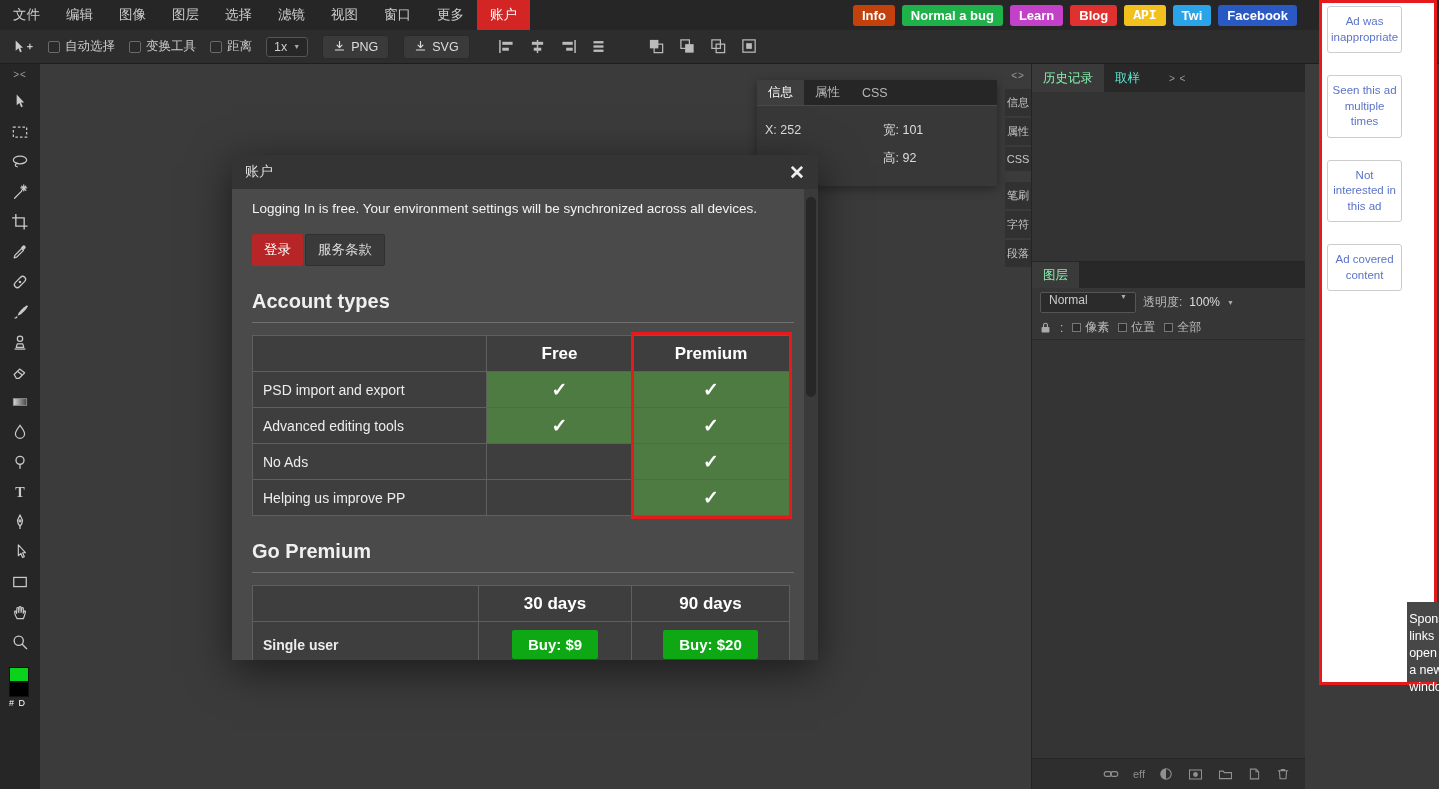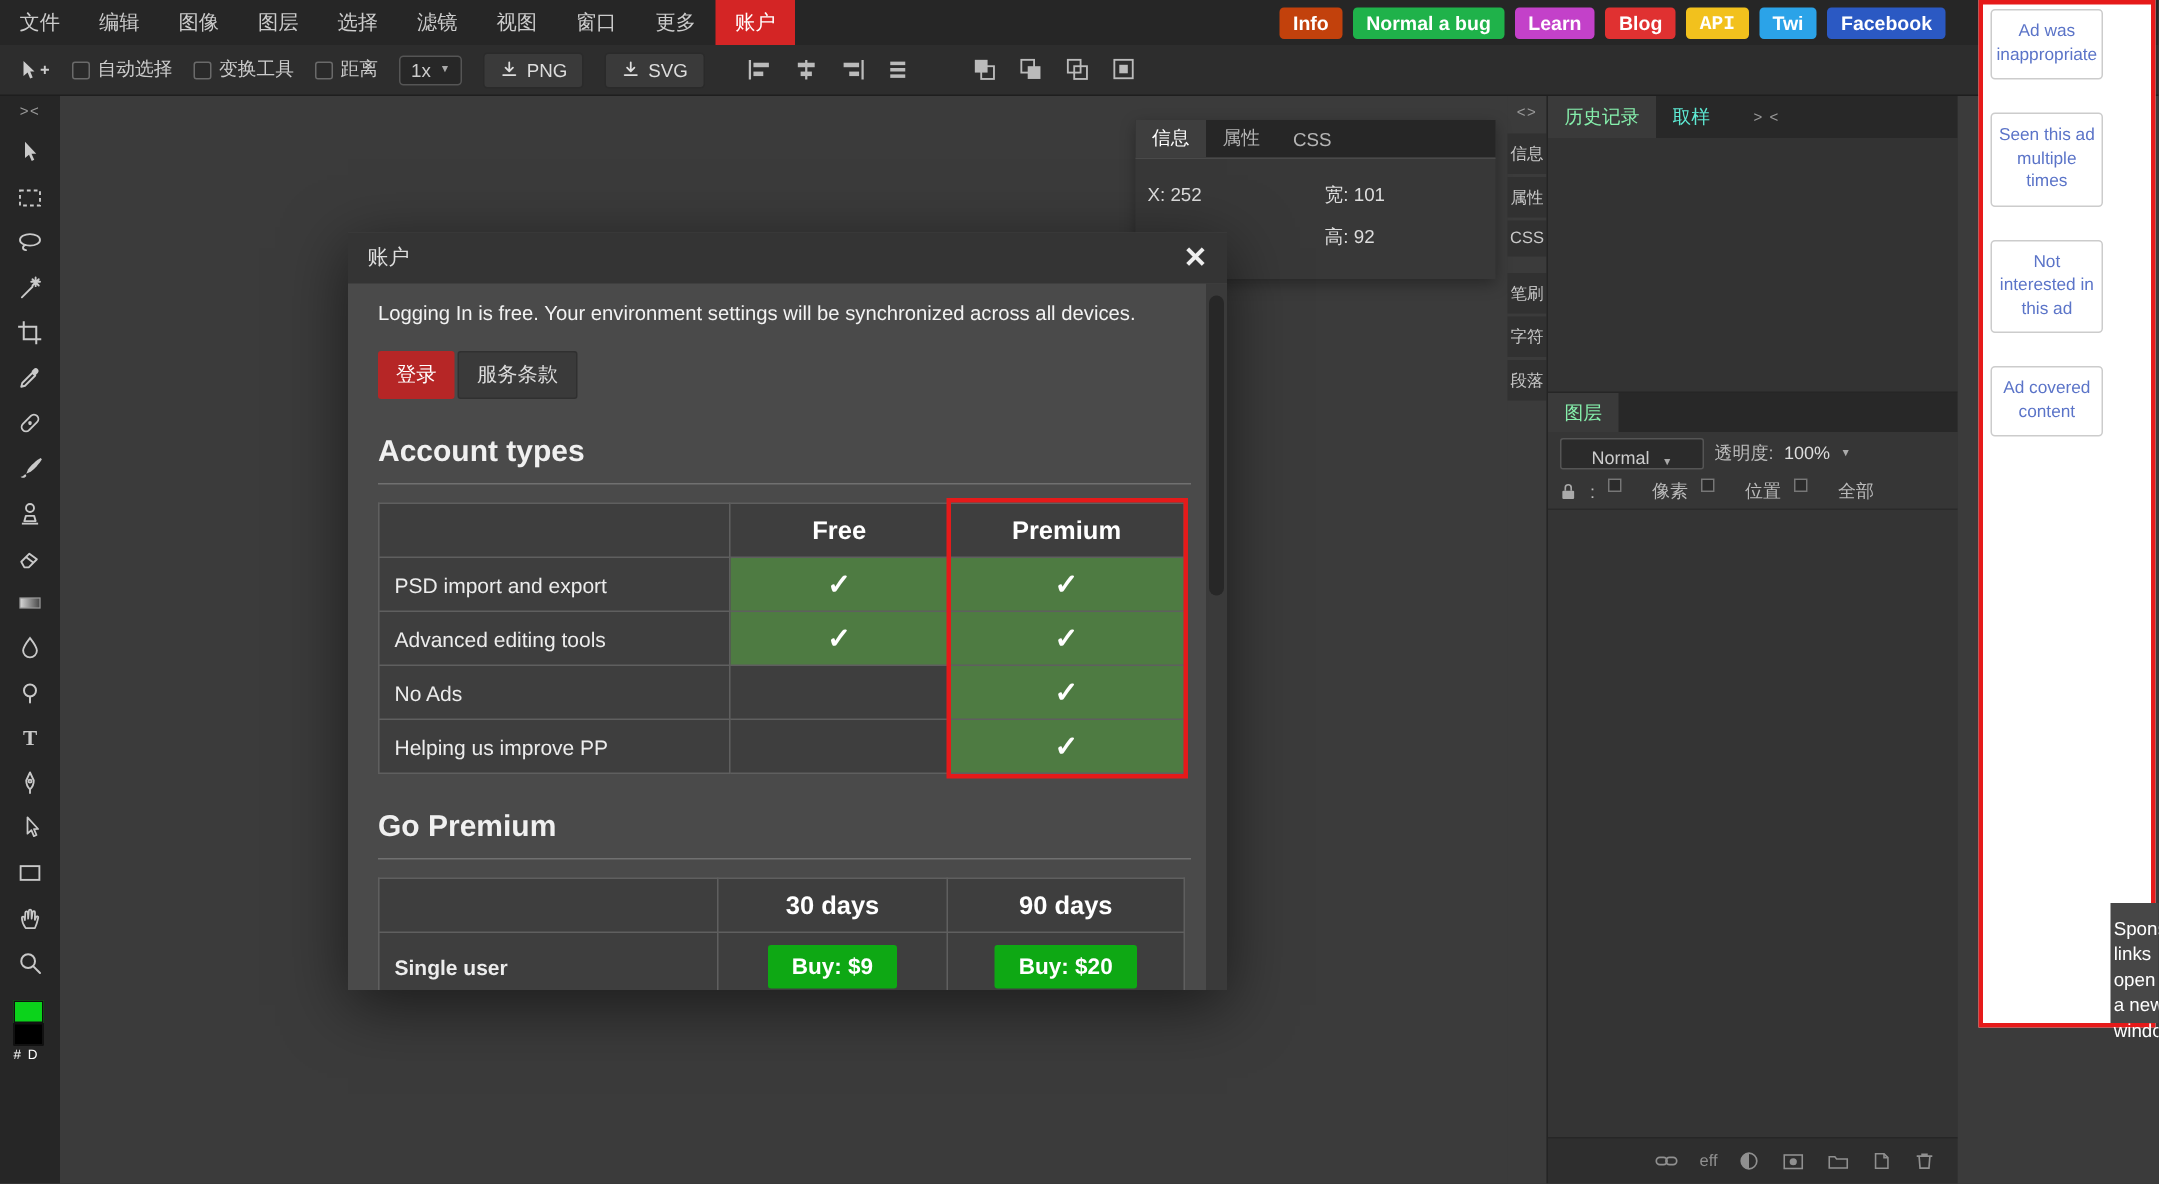--- a/index.html
+++ b/index.html
@@ -110,28 +110,28 @@
   .panels { position:absolute; left:26px; top:0; right:0; bottom:0; background:#333;
     border-left:1px solid #242424; display:flex; flex-direction:column; }
   .ptabs { height:28px; background:#282828; display:flex; align-items:stretch; }
   .ptab { display:flex; align-items:center; padding:0 11px; font-size:12.5px; color:#5eead4; }
   .ptab.active { background:#3a3a3a; color:#86efac; }
   .ptabs .collapse { color:#999; font-size:10px; align-self:center; margin-left:18px; letter-spacing:1px; }
   .history-area { height:170px; background:#333; border-bottom:1px solid #262626; }
   .layers-tabrow { height:26px; background:#282828; display:flex; align-items:stretch; }
   .blend-row { height:28px; display:flex; align-items:center; gap:7px; padding:0 8px;
     background:#363636; font-size:12px; color:#bbb; }
-  .blend-select { display:flex; align-items:flex-end; justify-content:space-between;
+  .blend-select { display:flex; align-items:flex-start; justify-content:space-between;
     width:96px; height:21px; background:#2b2b2b; border:1px solid #555; border-radius:2px;
-    padding:0 20px; color:#ccc; }
+    padding:0 8px; color:#ccc; }
   .blend-select .caret { font-size:7px; }
   .opacity-val { color:#ddd; }
   .lock-row { height:24px; display:flex; align-items:center; gap:9px; padding:0 8px;
     background:#363636; border-bottom:1px solid #2a2a2a; font-size:12px; color:#bbb; }
-  .lock-item { display:flex; gap:20px; }
+  .lock-item { display:flex; align-items:center; gap:4px; }
   .cb-s { width:9px; height:9px; background:#2b2b2b; border:1px solid #777; display:inline-block; }
   .layers-list { flex:1; background:#343434; }
   .layers-bottom { height:31px; background:#2e2e2e; border-top:1px solid #262626;
     display:flex; align-items:center; justify-content:flex-end; gap:13px; padding-right:14px; }
   .lb-icon { display:inline-flex; cursor:pointer; }
   .eff-label { color:#8f8f8f; font-size:11px; cursor:pointer; }
 
   
   .ad { position:absolute; left:1319px; top:0; width:118px; height:685px;
     border:3px solid #e61a1a; background:#fff; z-index:10;

